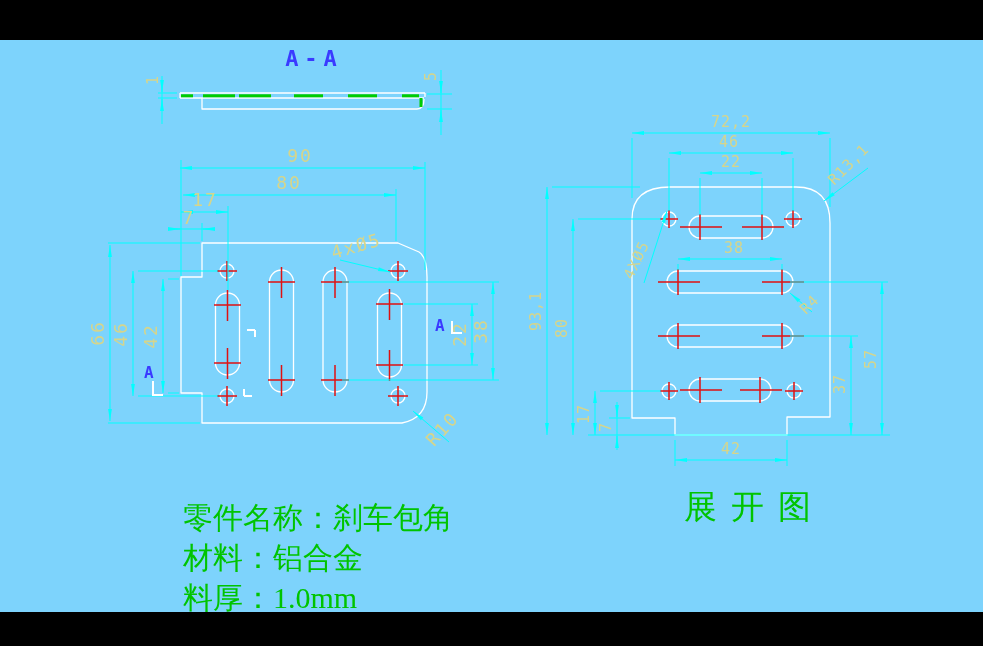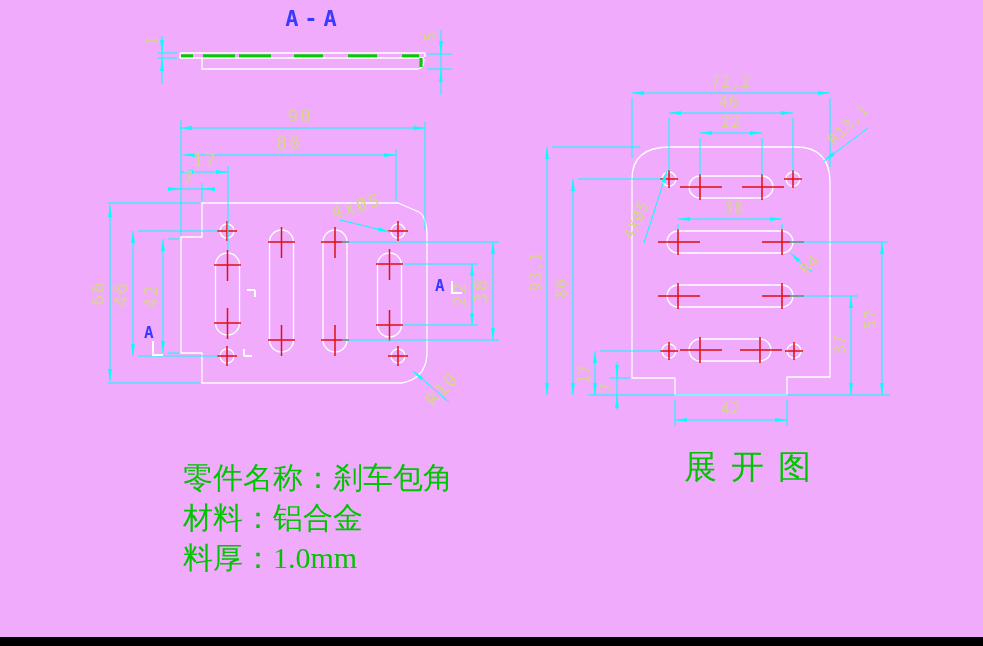--- a/index.html
+++ b/index.html
@@ -1,16 +1,16 @@
 <!DOCTYPE html>
 <html><head>
 <meta charset="utf-8">
 <style>
   html,body{margin:0;padding:0;background:#000;}
-  .stage{position:relative;width:983px;height:637px;background:#f0abfc;overflow:hidden;}
+  .stage{position:relative;width:983px;height:572px;background:#7dd3fc;overflow:hidden;margin-top:40px;}
   svg{display:block;}
   .ol{stroke:#FFFFFF;stroke-width:1.3;fill:none;stroke-linejoin:round;}
   .dim{stroke:#00FFFF;stroke-width:1;fill:none;}
   .red{stroke:#E01111;stroke-width:1.5;fill:none;}
   .hatch{fill:#00CC00;}
   .wl{stroke:#FFFFFF;stroke-width:2;fill:none;}
   text{user-select:none;}
   .dtxt{fill:#D6D58B;font-family:"DejaVu Sans Mono",monospace;font-size:18px;letter-spacing:2px;}
   .dtxt2{fill:#D6D58B;font-family:"DejaVu Sans Mono",monospace;font-size:15px;letter-spacing:1px;}
   .btxt{fill:#3A3AFF;font-family:"DejaVu Sans Mono",monospace;font-size:22px;font-weight:bold;letter-spacing:6px;}

